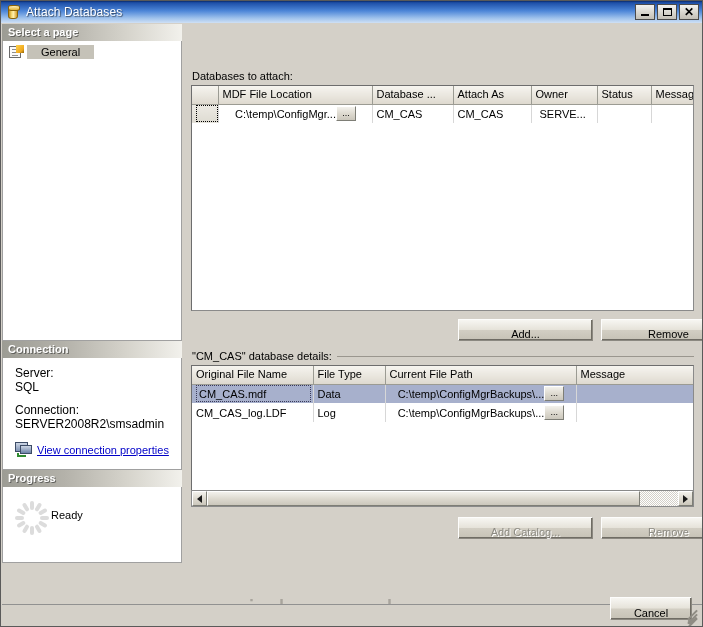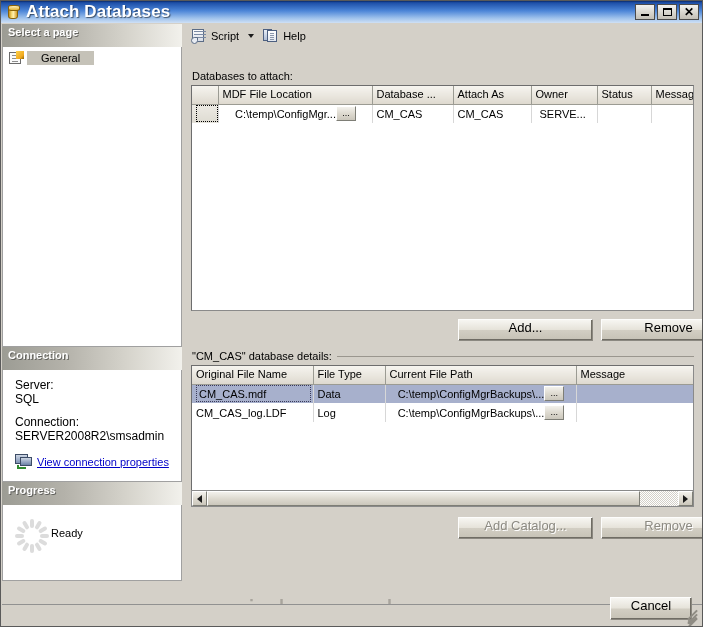--- a/index.html
+++ b/index.html
@@ -34,21 +34,21 @@
     position: absolute; left: 3px; top: 1px; width: 10px; height: 14px;
     background: linear-gradient(to right,#c88f1a 0%,#f6dd7a 35%,#ffeeae 55%,#d09a22 100%);
     border: 1px solid #8a6207; border-radius: 4px / 3px;
   }
   .db-cyl:after {
     content:""; position:absolute; left:-1px; top:-1px; width:10px; height:4px;
     border:1px solid #8a6207; border-radius: 5px / 2px;
     background: linear-gradient(to bottom,#ffeeb5,#e0b336);
   }
   #title-text {
-    color: #ffffff; font-weight: bold; font-size: 17px;
+    color: #ffffff; font-weight: normal; font-size: 12px;
     text-shadow: 1px 1px 1px rgba(0,0,0,.55);
     letter-spacing: .1px;
   }
   #winbtns {
     position: absolute; right: 3px; top: 3px;
     display: flex; gap: 2px;
   }
   .winbtn {
     width: 20px; height: 16px;
     background: linear-gradient(to bottom,#f2f2f0,#d8d6ce 55%,#c3c0b6);
@@ -62,21 +62,21 @@
   .wb-max span { width: 9px; height: 8px; border: 1px solid #000; border-top-width: 2px; }
   .wb-close { font-weight: bold; font-size: 12px; padding-bottom: 1px; }
 
   
   #leftpane {
     position: absolute; left: 1px; top: 23px;
     width: 180px; height: 580px;
     background: #d4d0c8;
   }
   .sect-header {
-    height: 23px;
+    height: 17px;
     background: linear-gradient(to right, #9c9c94 0%, #b4b2aa 35%, #d6d4cc 70%, #f2f1ec 100%);
     color: #ffffff; font-weight: bold; font-size: 11px;
     padding-left: 6px; line-height: 17px;
     text-shadow: 1px 1px 0 rgba(90,90,86,.9);
     overflow: hidden; white-space: nowrap;
   }
   .white-box {
     background: #ffffff;
     border: 1px solid #a0a0a0;
     border-top: none;
@@ -192,22 +192,22 @@
     vertical-align: middle;
   }
   .cell-flex { display:flex; align-items:center; justify-content:center; padding-right:3px;}
 
   
   .btn {
     background: linear-gradient(to bottom,#f7f6f2 0%,#e6e3da 48%,#d2cec3 52%,#c6c2b6 100%);
     border: 1px solid #8b8880;
     border-top-color:#fdfdfc; border-left-color:#fdfdfc;
     box-shadow: inset -1px -1px 0 #6f6c64;
-    font-size: 13px; color:#000;
-    display:flex; align-items:flex-start; justify-content:center;
+    font-size: 11px; color:#000;
+    display:flex; align-items:flex-end; justify-content:center;
     position:absolute;
   }
   .btn.disabled { color:#8c8a82; text-shadow: 1px 1px 0 #ffffff; }
   .btn.focus {
     border: 1px solid #000; box-shadow: none;
     background: linear-gradient(to bottom,#f7f6f2 0%,#e6e3da 48%,#d2cec3 52%,#c6c2b6 100%);
   }
   .btn.focus .inner {
     border: 1px dotted #5a5a5a; width: calc(100% - 6px); height: calc(100% - 6px);
     display:flex; align-items:center; justify-content:center;
@@ -309,38 +309,20 @@
           <i style="transform: rotate(270deg);"></i>
           <i style="transform: rotate(300deg);"></i>
           <i style="transform: rotate(330deg);"></i>
         </div>
       <div id="prog-text">Ready</div>
     </div>
   </div>
 
   <div id="rightpane">
 
-    <div id="toolbar">
-      <div class="tb-item">
-        <div class="ico-script">
-          <div class="s1"></div>
-            <div class="s2"></div>
-            <div class="curl"></div>
-        </div>
-        <div class="lbl">Script</div>
-      </div>
-      <div class="tb-arrow"></div>
-      <div class="tb-item">
-        <div class="ico-help">
-          <div class="b1"></div>
-            <div class="b2"></div>
-        </div>
-        <div class="lbl">Help</div>
-      </div>
-    </div>
 
     <div class="grp-label" style="left:9px; top:46px;">Databases to attach:</div>
 
     <div class="grid-wrap" style="left:8px; top:61px; width:503px; height:226px;">
       <table class="grid">
         <colgroup>
           <col style="width:26px">
             <col style="width:154px">
             <col style="width:81px">
           <col style="width:78px">

